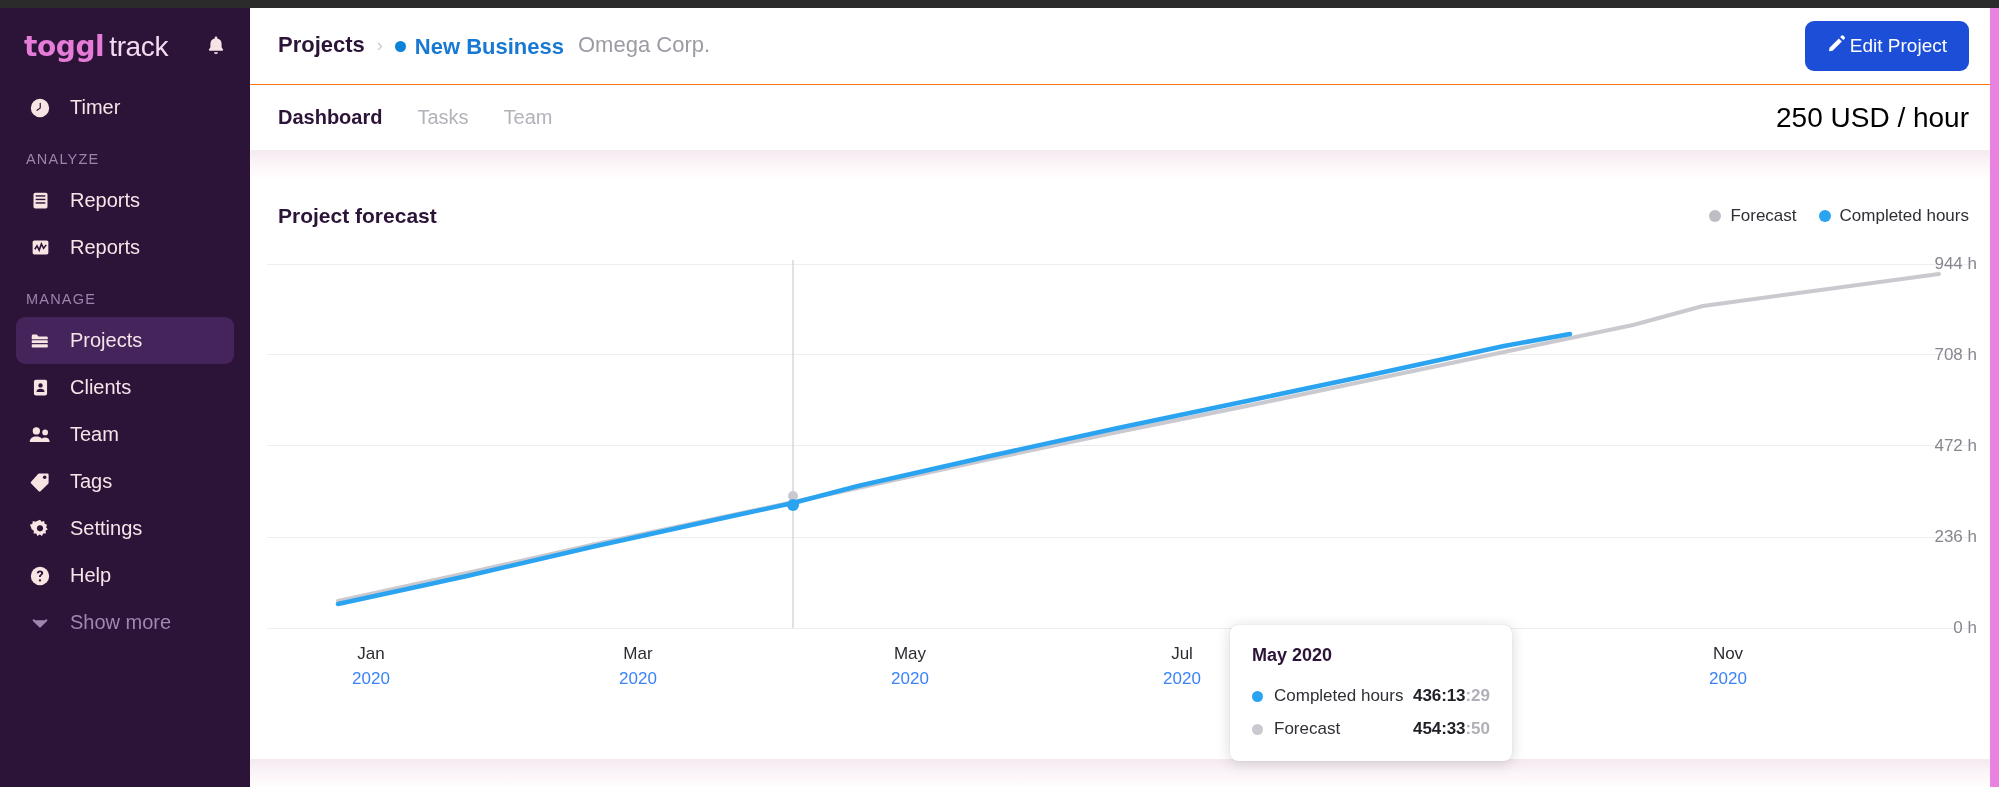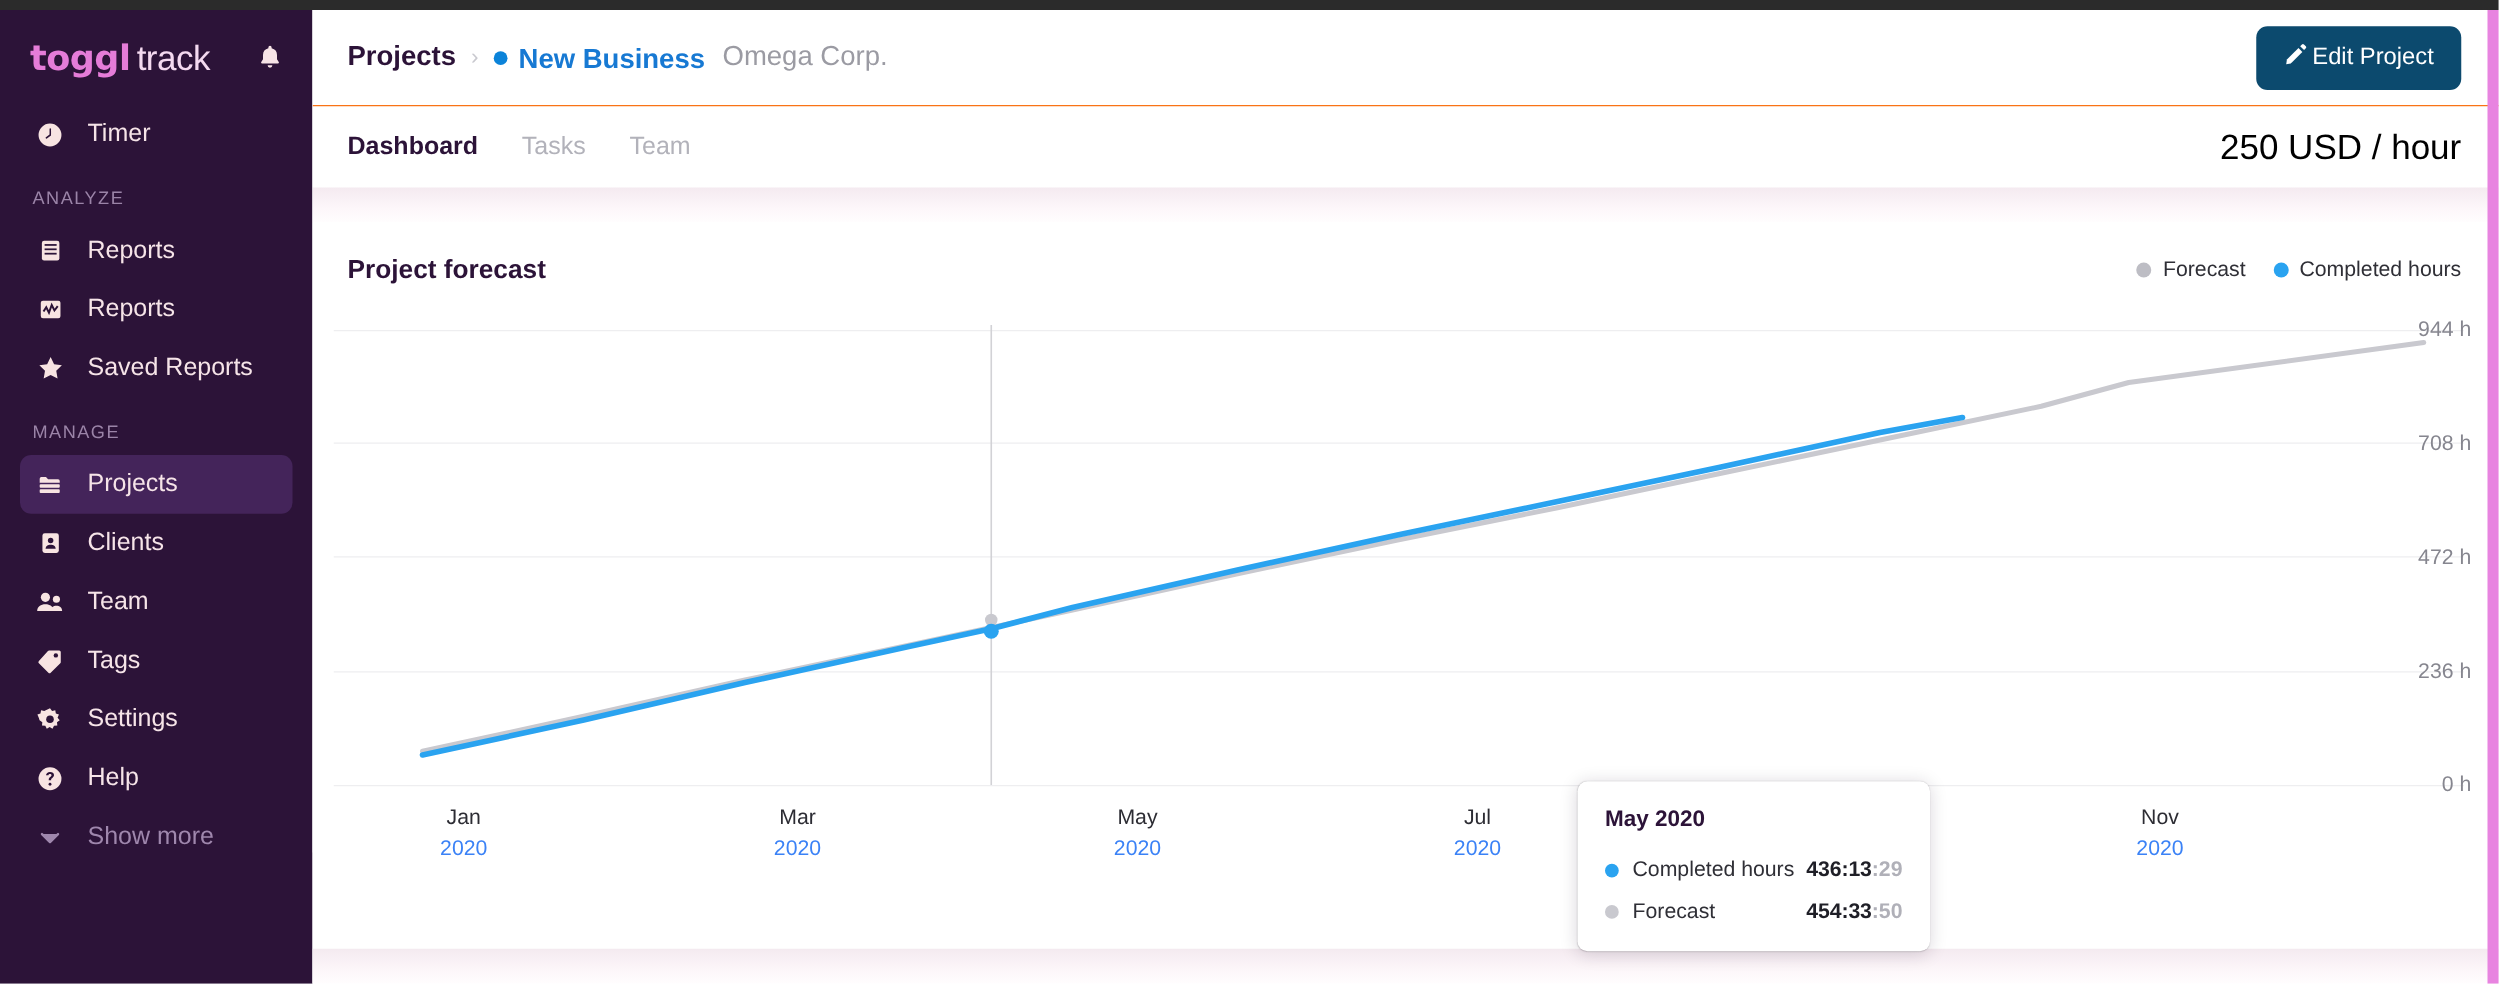--- a/index.html
+++ b/index.html
@@ -60,21 +60,21 @@
   .crumbs { display: flex; align-items: baseline; gap: 12px; font-size: 22px; }
   .crumb-root { color: #2c1338; font-weight: bold; }
   .crumb-sep { color: #c9c9cf; font-size: 18px; position: relative; top: -1px; }
   .crumb-proj { display: flex; align-items: center; gap: 9px; }
   .proj-dot { width: 11px; height: 11px; border-radius: 50%; background: #0b83d9; display: inline-block; }
   .crumb-name { color: #1779d3; font-weight: bold; }
   .crumb-client { color: #9b9ba3; font-weight: normal; margin-left: 2px; }
 
   .edit-btn {
     margin-left: auto; display: flex; align-items: center; gap: 4px;
-    background: #0c4a6e; color: #fff; border: none;
+    background: #1d4ed8; color: #fff; border: none;
     font-size: 19px; border-radius: 9px; padding: 13px 22px;
     cursor: pointer; font-family: "Liberation Sans", sans-serif;
   }
 
   .tabsbar {
     height: 66px; display: flex; align-items: center;
     padding: 0 30px 0 28px; border-top: 1px solid #f97316;
     background: #fff;
   }
   .tabs { display: flex; align-items: center; gap: 35px; }
@@ -101,21 +101,21 @@
   }
   .xlab {
     position: absolute; text-align: center; transform: translateX(-50%);
     line-height: 1.45;
   }
   .xlab .m { font-size: 17px; color: #2c2c33; display: block; }
   .xlab .y { font-size: 17px; color: #3b82f6; display: block; }
 
   
   .tooltip {
-    position: absolute; left: 1012px; top: 447px; width: 282px;
+    position: absolute; left: 980px; top: 447px; width: 282px;
     background: #fff; border-radius: 8px;
     box-shadow: 0 2px 14px rgba(30,10,40,0.17), 0 0 1px rgba(0,0,0,0.18);
     padding: 20px 22px 22px 22px; z-index: 20;
   }
   .tt-title { font-size: 18px; font-weight: bold; color: #2c1338; margin-bottom: 20px; }
   .tt-row { display: flex; align-items: center; font-size: 17px; margin-top: 13px; }
   .tt-row:first-of-type { margin-top: 0; }
   .tt-dot { width: 11px; height: 11px; border-radius: 50%; margin-right: 11px; flex: 0 0 11px; }
   .tt-name { color: #2f2f36; }
   .tt-val { margin-left: auto; color: #1f1f27; font-weight: bold; letter-spacing: -0.1px; }
@@ -179,28 +179,20 @@
       <div class="nav-item">
         <span class="ico">
           <svg width="21" height="21" viewBox="0 0 24 24">
               <rect x="3" y="4" width="18" height="16" rx="2" fill="#f8e4e2"></rect>
               <polyline points="5.5,14 8,10 10.5,15 13,8 15.5,13 18.5,9" fill="none" stroke="#2c1338" stroke-width="1.8"></polyline>
             </svg>
         </span>
         <span>Reports</span>
       </div>
 
-      <div class="nav-item">
-        <span class="ico">
-          <svg width="23" height="23" viewBox="0 0 24 24" fill="#f8e4e2">
-              <path d="M12 2.8l2.9 5.9 6.5.9-4.7 4.6 1.1 6.5-5.8-3-5.8 3 1.1-6.5L2.6 9.6l6.5-.9z"></path>
-            </svg>
-        </span>
-        <span>Saved Reports</span>
-      </div>
 
       <div class="nav-section">MANAGE</div>
 
       <div class="nav-item active">
         <span class="ico">
           <svg width="22" height="22" viewBox="0 0 24 24" fill="#f8e4e2">
               <path d="M3 6.5A1.5 1.5 0 0 1 4.5 5h4l1.8 2H19a1.5 1.5 0 0 1 1.5 1.5V10H3V6.5z"></path>
               <rect x="3" y="11.3" width="17.5" height="3" rx="0.8"></rect>
               <rect x="3" y="15.6" width="17.5" height="3.4" rx="0.8"></rect>
             </svg>

